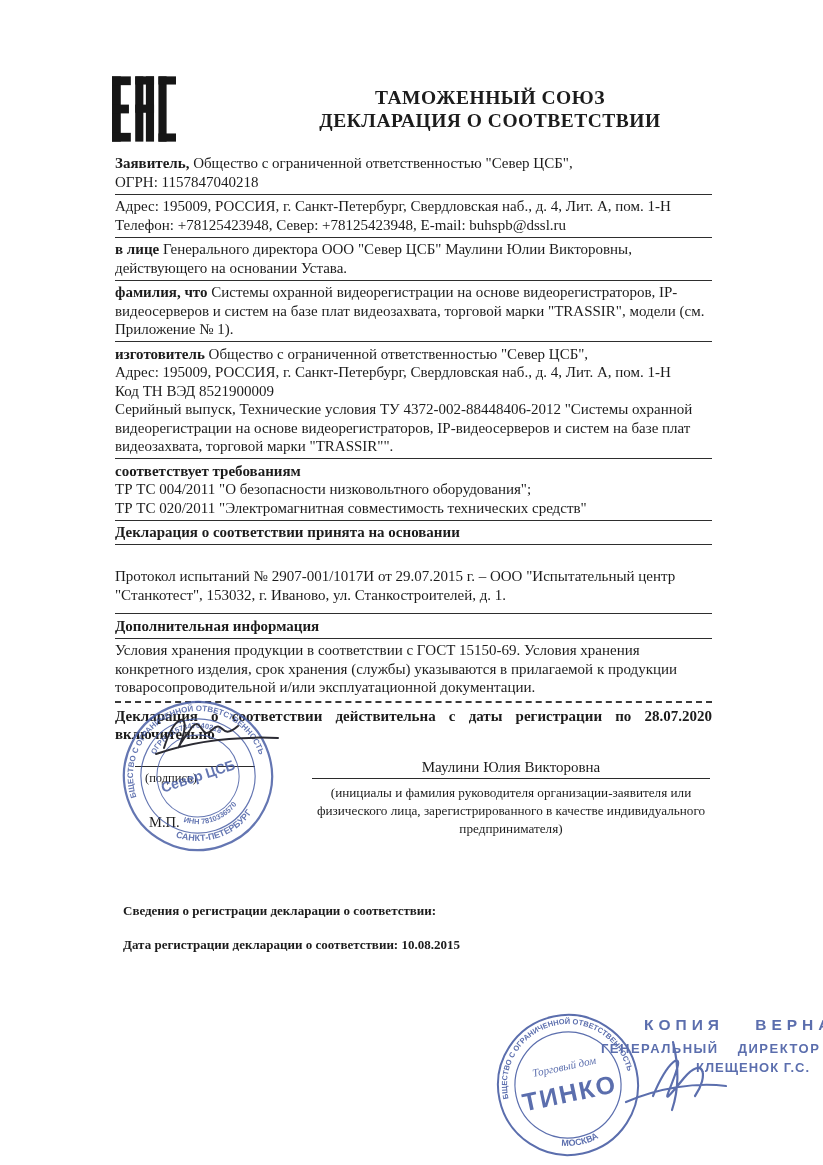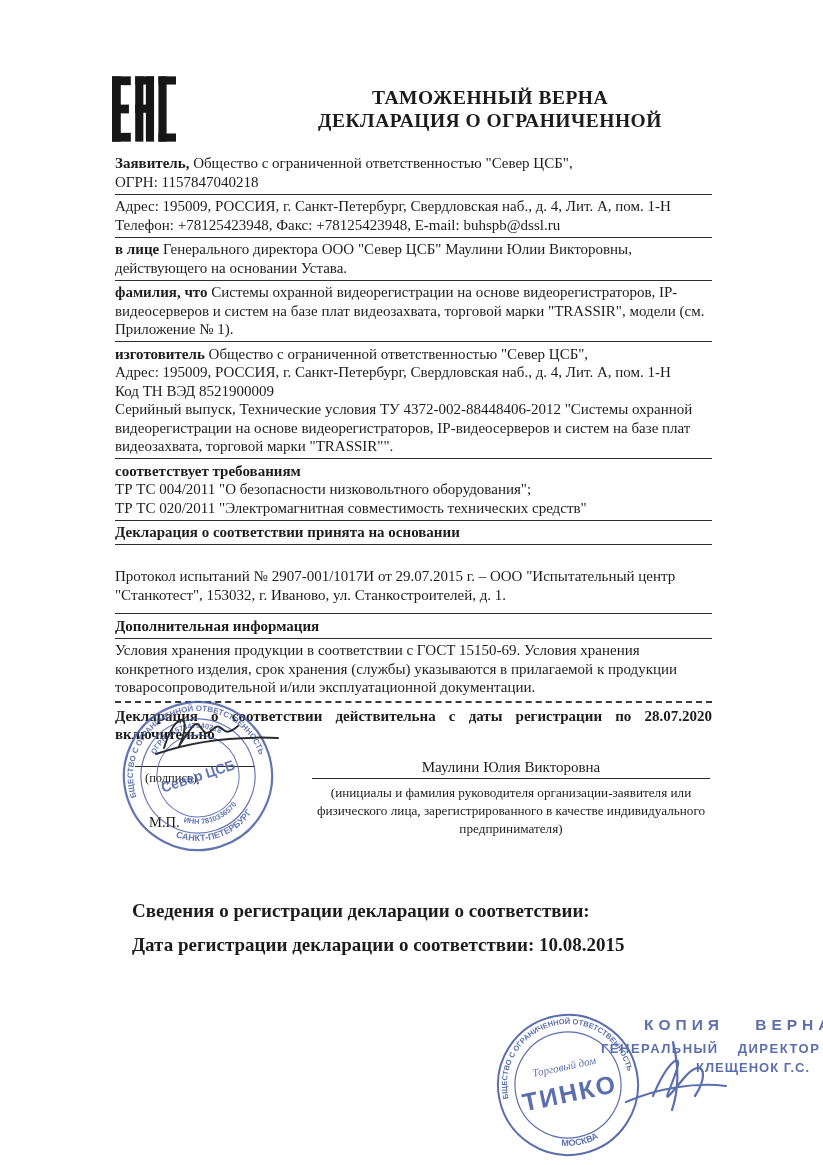--- a/index.html
+++ b/index.html
@@ -22,21 +22,21 @@
   .sig-row{display:flex;margin-top:8px;min-height:132px;}
   .sig-left{width:195px;padding-top:14px;}
   .sig-line{width:120px;border-top:1.3px solid #2b2b2b;margin-left:20px;}
   .podpis{font-size:12.5px;margin-left:30px;margin-top:2px;}
   .mp{margin-left:34px;margin-top:26px;font-size:14.5px;}
   .sig-right{flex:1;text-align:center;padding-top:6px;}
   .sig-name{font-size:15px;margin-bottom:2px;}
   .sig-underline{border-top:1.3px solid #2b2b2b;margin:2px 2px 5px 2px;}
   .sig-caption{font-size:13.2px;line-height:18px;max-width:412px;margin:0 auto;}
   
-  .reg{margin-top:18px;font-weight:700;font-size:19px;padding-left:8px;margin-left:9px;}
+  .reg{margin-top:18px;font-weight:700;font-size:13px;padding-left:8px;}
   .reg p{margin:0 0 16px;}
   
   .stamp1{position:absolute;left:118px;top:696px;z-index:3;opacity:.85;}
   .sig1{position:absolute;left:148px;top:700px;z-index:4;}
   .stamp2{position:absolute;left:468px;top:1000px;z-index:3;opacity:.9;}
   .st-ring{fill:none;stroke:var(--stamp_blue,#4a5fa5);}
   .st-arc{fill:var(--stamp_blue,#4a5fa5);font-family:"Liberation Sans",sans-serif;font-weight:700;}
   .st-center{fill:var(--stamp_blue,#4a5fa5);font-family:"Liberation Sans",sans-serif;font-weight:700;}
   .st-script{fill:var(--stamp_blue,#4a5fa5);font-family:"Liberation Serif",serif;}
   .st-copy{fill:var(--stamp_blue,#4a5fa5);font-family:"Liberation Sans",sans-serif;font-weight:700;}
@@ -61,31 +61,31 @@
         <rect x="37" y="0" width="30" height="13"></rect>
           <rect x="37" y="45" width="30" height="13"></rect>
         <rect x="74" y="0" width="13" height="104"></rect>
           <rect x="74" y="0" width="28" height="13"></rect>
         <rect x="74" y="91" width="28" height="13"></rect>
       </g>
     </svg>
   </div>
 
   <div class="doc-title">
-    <div>ТАМОЖЕННЫЙ ВЕРНА</div>
-    <div>ДЕКЛАРАЦИЯ О ОГРАНИЧЕННОЙ</div>
+    <div>ТАМОЖЕННЫЙ СОЮЗ</div>
+    <div>ДЕКЛАРАЦИЯ О СООТВЕТСТВИИ</div>
   </div>
 
   <div class="content">
 
     <p class="blk"><b class="b">Заявитель,</b> <span>Общество с ограниченной ответственностью "Север ЦСБ",</span></p>
     <p class="blk">ОГРН: 1157847040218</p>
     <div class="rule"></div>
     <p class="blk">Адрес: 195009, РОССИЯ, г. Санкт-Петербург, Свердловская наб., д. 4, Лит. А, пом. 1-Н</p>
-    <p class="blk">Телефон: +78125423948, Факс: +78125423948, E-mail: buhspb@dssl.ru</p>
+    <p class="blk">Телефон: +78125423948, Север: +78125423948, E-mail: buhspb@dssl.ru</p>
     <div class="rule"></div>
 
     <p class="blk"><b class="b">в лице</b> <span>Генерального директора ООО "Север ЦСБ" Маулини Юлии Викторовны, действующего на основании Устава.</span></p>
     <div class="rule"></div>
 
     <p class="blk"><b class="b">фамилия, что</b> <span>Системы охранной видеорегистрации на основе видеорегистраторов, IP-видеосерверов и систем на базе плат видеозахвата, торговой марки "TRASSIR", модели (см. Приложение № 1).</span></p>
     <div class="rule"></div>
 
     <p class="blk"><b class="b">изготовитель</b> <span>Общество с ограниченной ответственностью "Север ЦСБ",</span></p>
     <p class="blk">Адрес: 195009, РОССИЯ, г. Санкт-Петербург, Свердловская наб., д. 4, Лит. А, пом. 1-Н</p>

